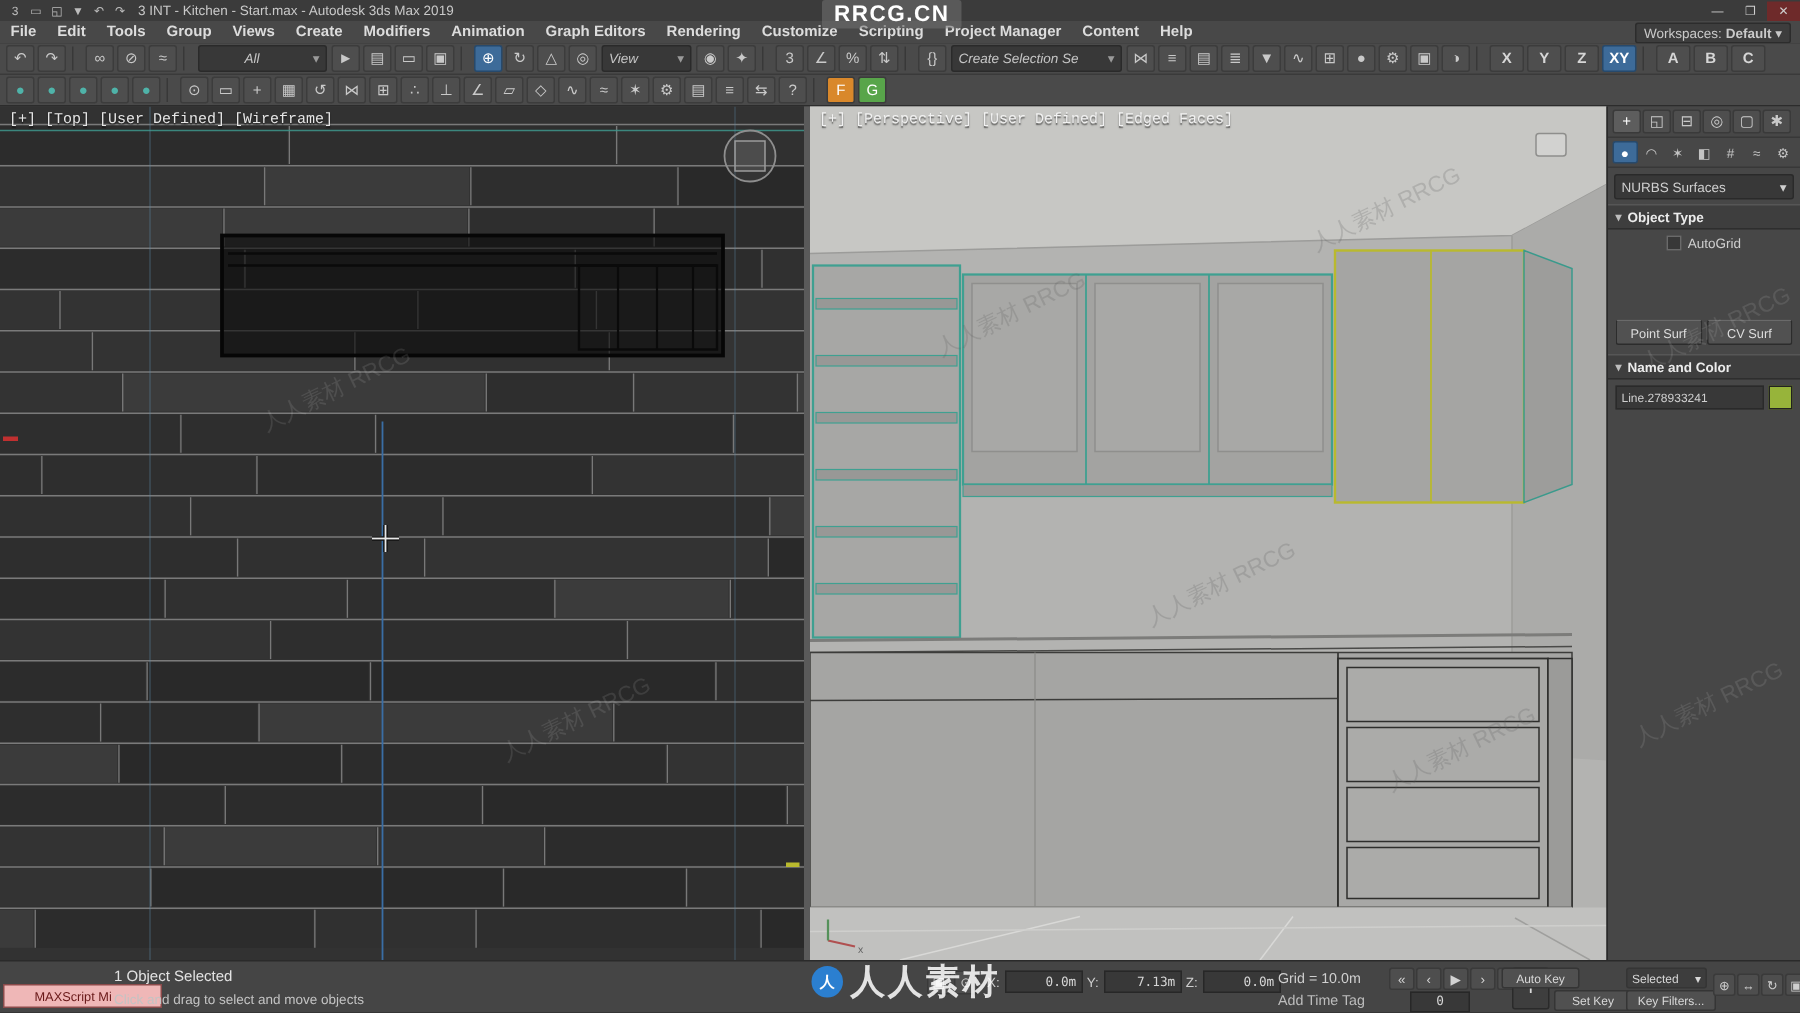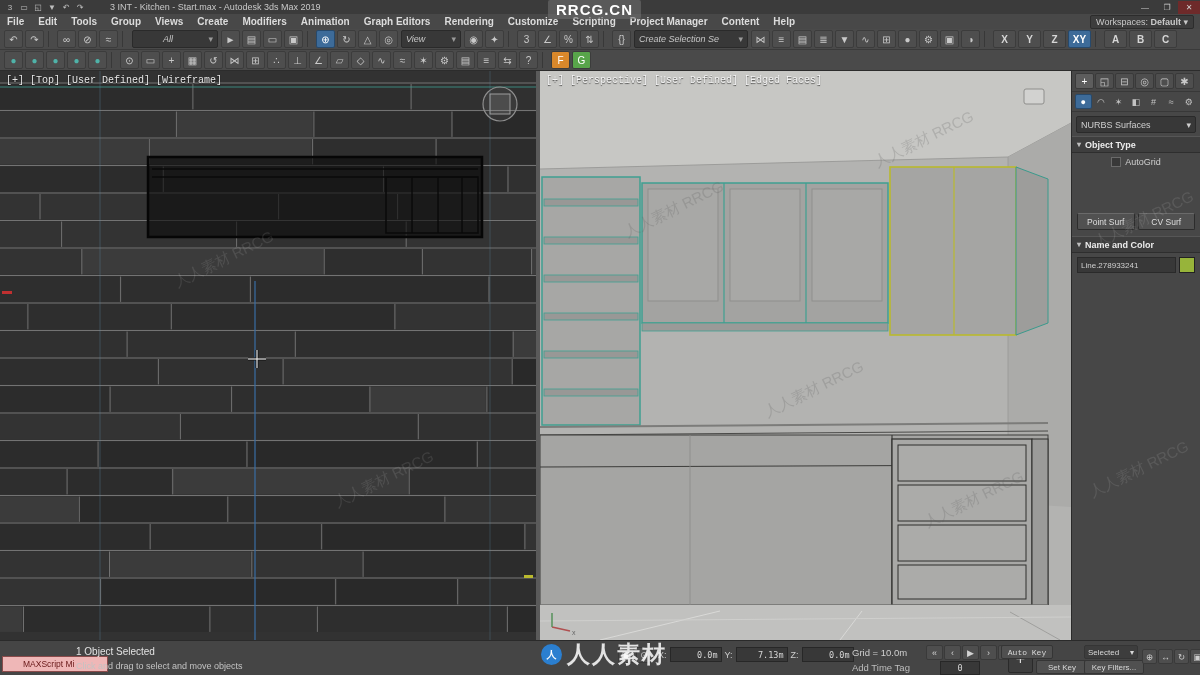--- a/index.html
+++ b/index.html
@@ -4,21 +4,21 @@
 <style>
   html,body{margin:0;padding:0;background:#222;}
   #app{position:relative;width:1200px;height:675px;background:#4a4a4a;overflow:hidden;
        font-family:"Liberation Sans",sans-serif;color:#d6d6d6;-webkit-user-select:none;}
   
   #titlebar{position:absolute;left:0;top:0;width:1200px;height:14px;background:#3b3b3b;
             display:flex;align-items:center;font-size:9px;color:#c9c9c9;border-bottom:1px solid #2e2e2e;}
   #qat{display:flex;align-items:center;gap:2px;padding:0 4px;}
   .qat-icon{width:12px;height:11px;display:inline-flex;align-items:center;justify-content:center;
             font-size:8px;color:#bdbdbd;}
-  #win-title{margin-left:20px;white-space:nowrap;}
+  #win-title{margin-left:2px;white-space:nowrap;}
   #win-controls{margin-left:auto;display:flex;}
   .win-btn{width:22px;height:13px;display:inline-flex;align-items:center;justify-content:center;
            font-size:8px;color:#cfcfcf;}
   .win-btn:last-child{background:#6e2a2a;}
   
   #menubar{position:absolute;left:0;top:14px;width:1200px;height:15px;background:#484848;
            display:flex;align-items:center;border-bottom:1px solid #2c2c2c;font-size:10px;}
   .menu-item{padding:0 7px;height:15px;line-height:15px;color:#dcdcdc;cursor:default;white-space:nowrap;font-weight:bold;}
   #menu-right{margin-left:auto;display:flex;align-items:center;gap:6px;padding-right:6px;font-size:9px;}
   #signin{background:#000000;border:1px solid #3a3a3a;padding:0 6px;height:12px;line-height:12px;border-radius:2px;margin-top:28px;}
@@ -95,21 +95,21 @@
   .tr-btn{width:15px;height:13px;display:inline-flex;align-items:center;justify-content:center;
           background:#4e4e4e;border:1px solid #3a3a3a;border-radius:2px;color:#d2d2d2;font-size:9px;}
   #frame-field{position:absolute;left:940px;top:20px;width:38px;height:12px;background:#383838;
                border:1px solid #272727;color:#d6d6d6;font-size:8.5px;display:flex;align-items:center;
                justify-content:center;font-family:"DejaVu Sans Mono",monospace;}
   #plus-btn{position:absolute;left:1008px;top:4px;width:23px;height:26px;background:#3e3e3e;
             border:1px solid #2a2a2a;border-radius:2px;display:flex;align-items:center;justify-content:center;
             color:#d9d9d9;font-size:16px;}
   .key-btn{position:absolute;height:12px;background:#505050;border:1px solid #353535;border-radius:2px;
            color:#d8d8d8;font-size:8px;display:flex;align-items:center;justify-content:center;padding:0 3px;white-space:nowrap;}
-  #autokey{left:1001px;top:4px;width:44px;font-family:Liberation Mono, monospace;}
+  #autokey{left:1001px;top:4px;width:44px;}
   #keymode{left:1084px;top:4px;width:46px;justify-content:space-between;background:#3d3d3d;}
   #setkey{left:1036px;top:19px;width:44px;}
   #keyfilters{left:1084px;top:19px;width:52px;}
   #navicons{position:absolute;left:1142px;top:8px;display:flex;gap:1px;}
   .nav-icon{width:13px;height:13px;display:inline-flex;align-items:center;justify-content:center;
             background:#4e4e4e;border:1px solid #3a3a3a;border-radius:2px;color:#cfcfcf;font-size:8.5px;}
   
   #wm-top{position:absolute;left:548px;top:0;z-index:60;color:#fff;font-weight:bold;font-size:15px;
           letter-spacing:1px;background:rgba(115,115,115,.55);padding:1px 8px;border-radius:2px;}
   #wm-logo{position:absolute;left:541px;top:644px;width:21px;height:21px;border-radius:50%;background:#2b7fd0;

